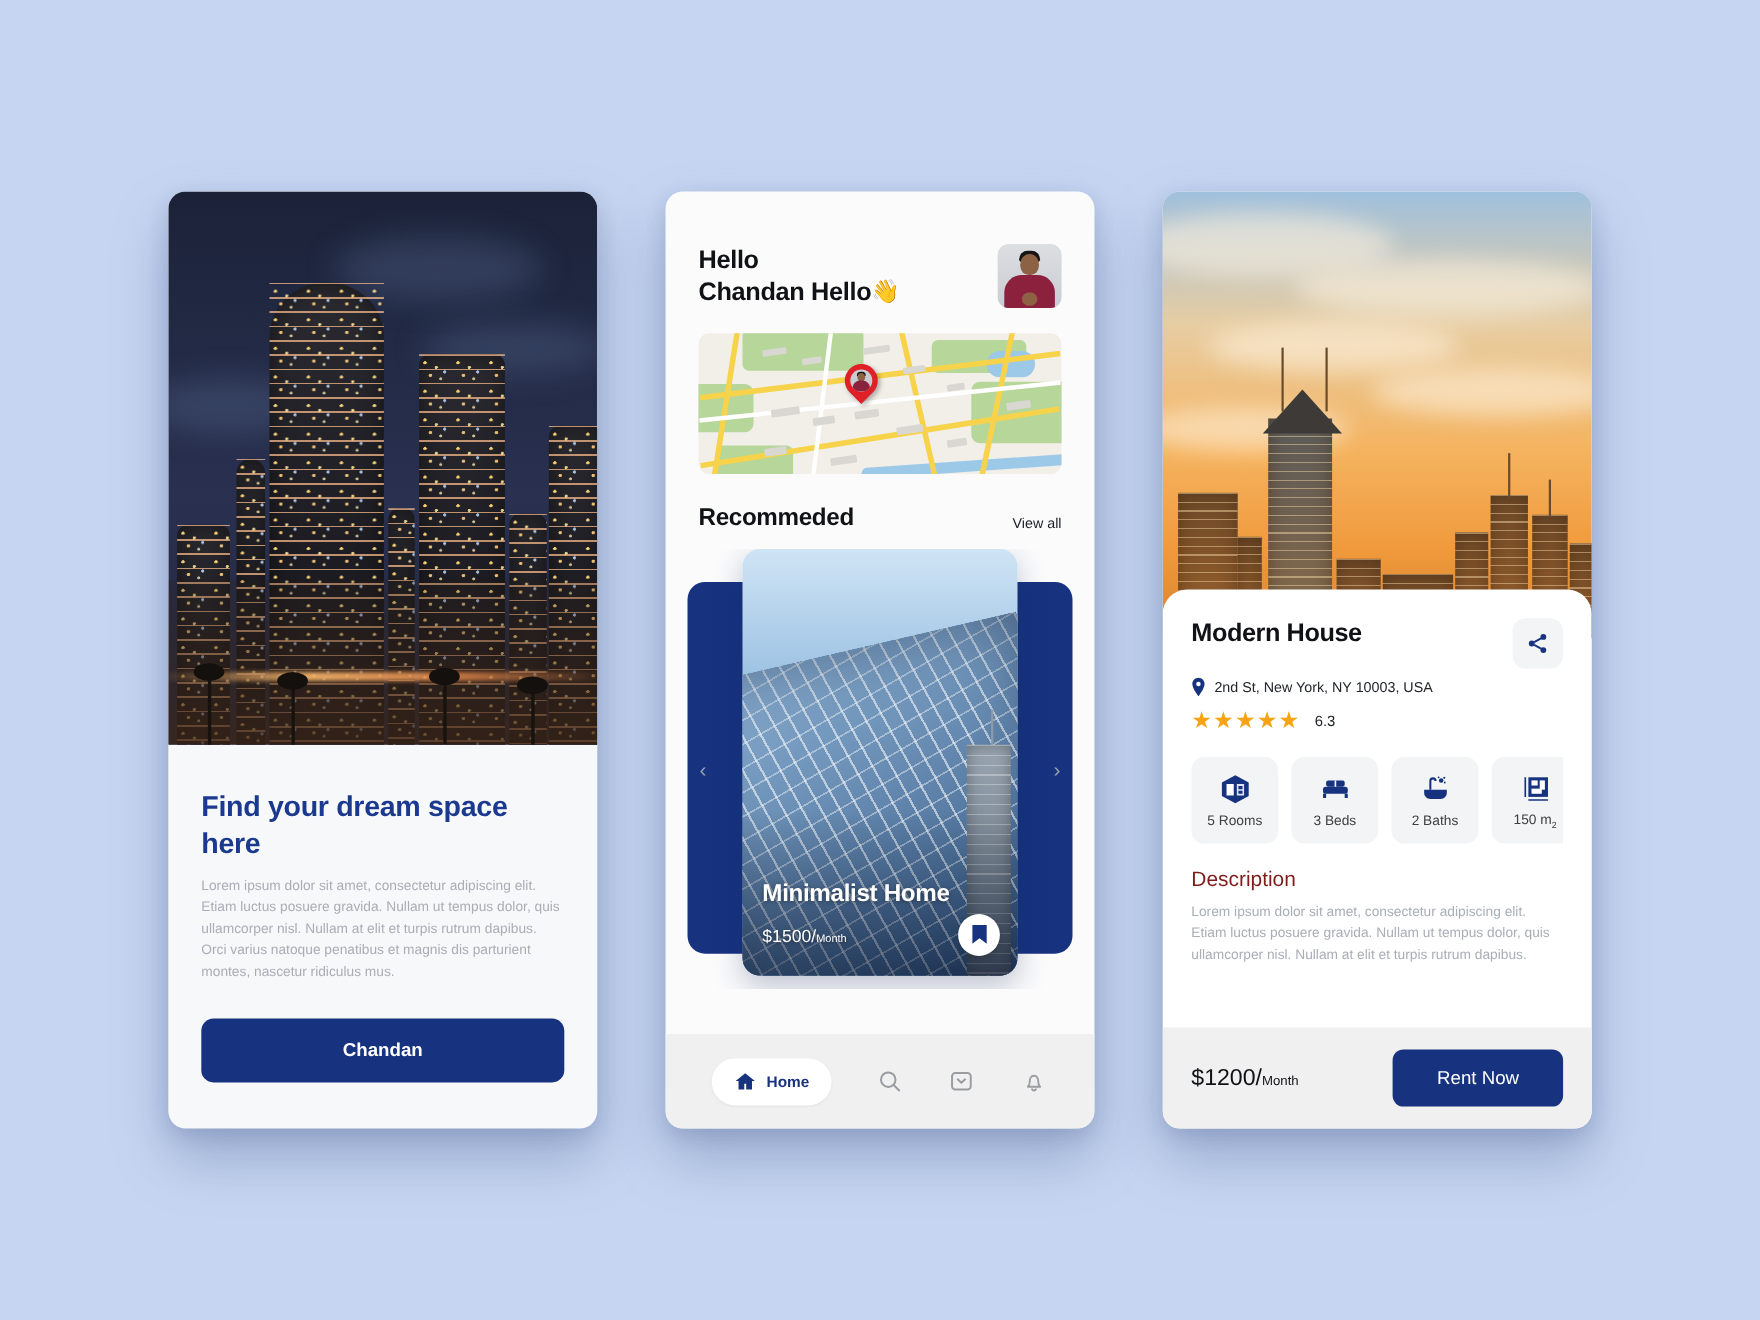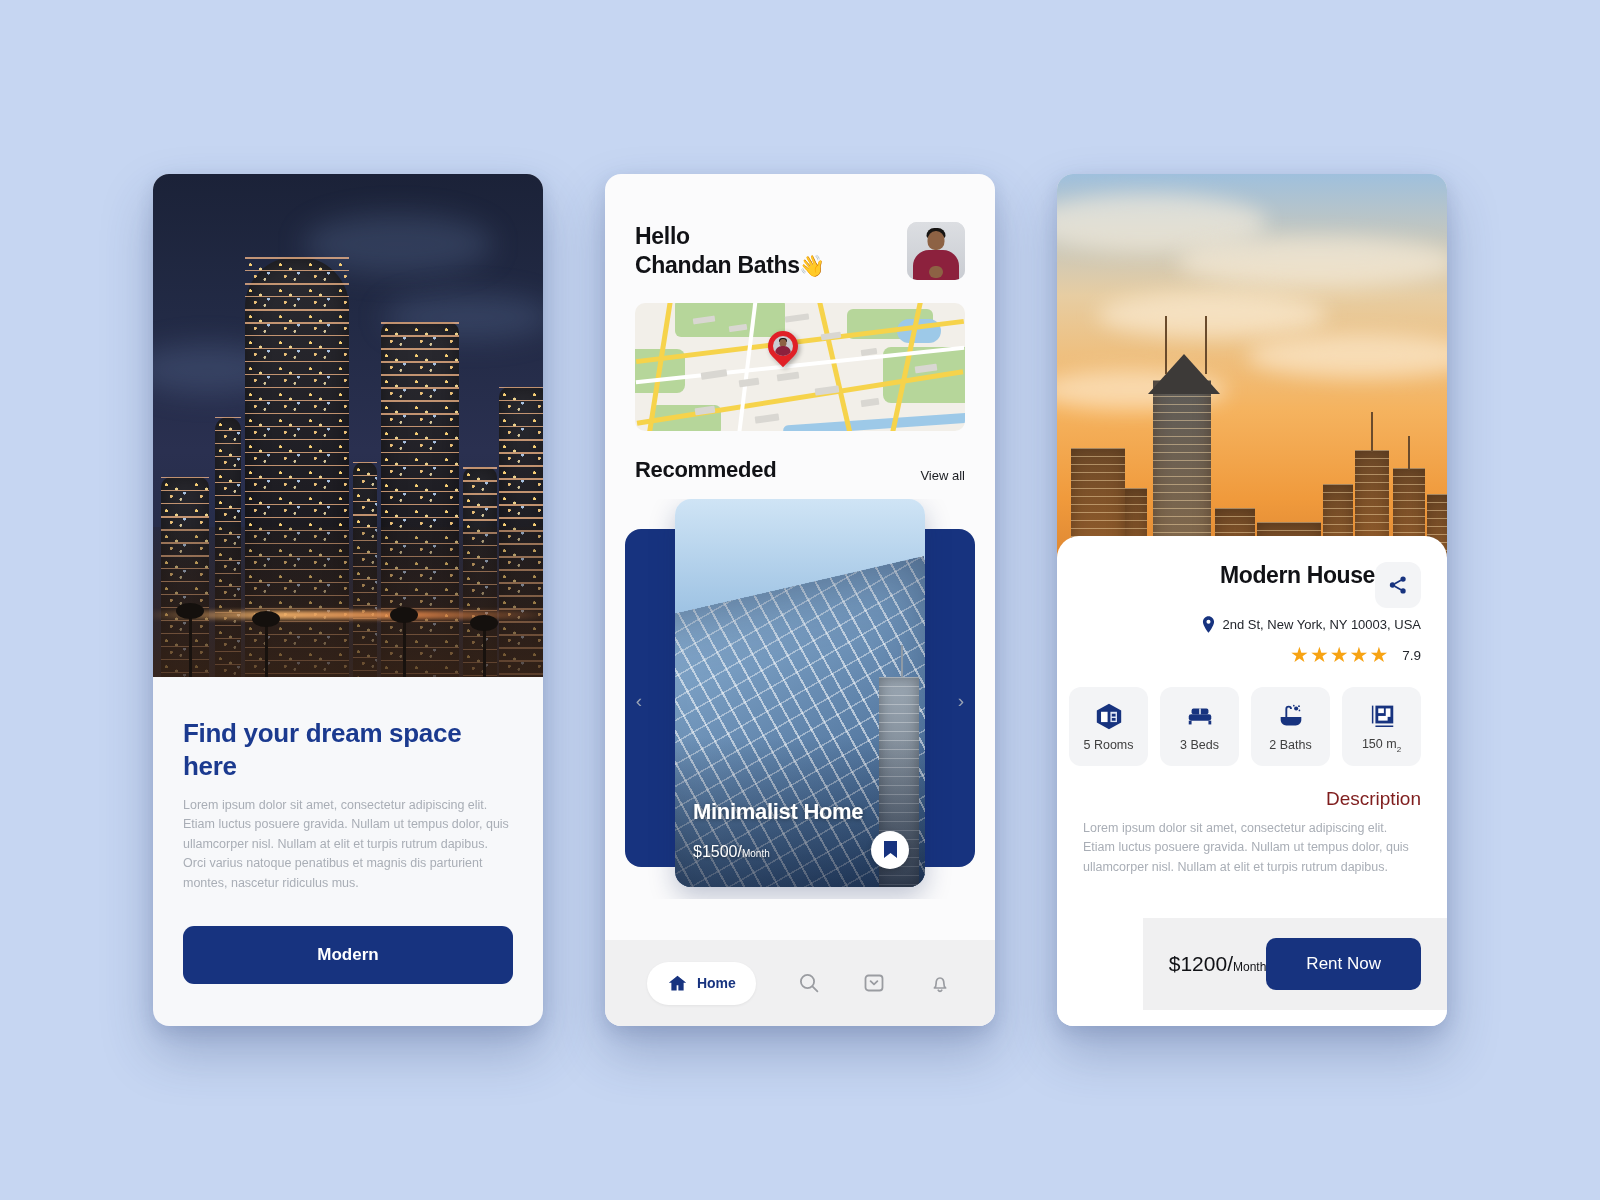--- a/index.html
+++ b/index.html
@@ -285,22 +285,22 @@
     position: absolute; width: 2px; background: #6a4b2c;
   }
   .peak {
     position: absolute; width: 0; height: 0;
     border-left: 36px solid transparent; border-right: 36px solid transparent;
     border-bottom: 40px solid #3d3a38;
   }
 
   .sheet {
     margin-top: -44px; background: #fff; border-radius: 22px 22px 0 0;
-    flex: 1 1 auto; padding: 26px 26px 16px; position: relative; z-index: 2;
-    display: flex; flex-direction: column; align-items: flex-end;
+    flex: 1 1 auto; padding: 26px 26px 0; position: relative; z-index: 2;
+    display: flex; flex-direction: column;
   }
   .s3-titlerow { display: flex; align-items: flex-start; justify-content: space-between; }
   .s3-title { font-size: 23px; font-weight: 700; color: #111216; letter-spacing: -.4px; }
   .share-btn {
     width: 46px; height: 46px; border-radius: 12px; background: #f3f4f6;
     display: flex; align-items: center; justify-content: center; cursor: pointer; flex: 0 0 auto;
   }
   .addr-row { display: flex; align-items: center; gap: 8px; margin-top: 8px; }
   .addr { font-size: 13px; color: #23262c; }
   .stars-row { display: flex; align-items: center; gap: 13px; margin-top: 10px; }
@@ -360,31 +360,31 @@
       <div class="palm" style="left:250px; height:58px;"></div>
       <div class="palm" style="left:330px; height:50px;"></div>
     </div>
 
     <div class="s1-body">
       <div class="s1-title">Find your dream space here</div>
       <div class="s1-para">Lorem ipsum dolor sit amet, consectetur adipiscing elit. Etiam luctus posuere gravida. Nullam ut tempus dolor, quis ullamcorper nisl. Nullam at elit et turpis rutrum dapibus. Orci varius natoque penatibus et magnis dis parturient montes, nascetur ridiculus mus.</div>
     </div>
 
     <div class="s1-footer">
-      <button class="btn-explore">Modern</button>
+      <button class="btn-explore">Chandan</button>
     </div>
   </div>
 
   <div class="phone s2">
 
     <div class="s2-head">
       <div class="s2-greet">
         <div>Hello</div>
         <div style="display:flex;align-items:center;">
-          <span>Chandan Baths</span>
+          <span>Chandan Hello</span>
             <span class="wave">👋</span>
         </div>
       </div>
       <div class="avatar">
         <div class="av-bg"></div>
           <div class="av-hair"></div>
           <div class="av-head"></div>
         <div class="av-body"></div>
           <div class="av-hands"></div>
       </div>
@@ -526,21 +526,21 @@
 
       <div class="addr-row">
         <svg width="13" height="17" viewBox="0 0 14 18">
             <path d="M7 0C3.7 0 1 2.7 1 6c0 4.5 6 12 6 12s6-7.5 6-12c0-3.3-2.7-6-6-6zm0 8.2A2.2 2.2 0 1 1 7 3.8a2.2 2.2 0 0 1 0 4.4z" fill="#17337f"></path>
           </svg>
         <span class="addr">2nd St, New York, NY 10003, USA</span>
       </div>
 
       <div class="stars-row">
         <span class="stars">★★★★★</span>
-        <span class="rating">7.9</span>
+        <span class="rating">6.3</span>
       </div>
 
       <div class="chips">
         <div class="chip">
           <svg width="30" height="30" viewBox="0 0 32 32">
               <path d="M16 3 29 10v13L16 30 3 23V10z" fill="#17337f"></path>
               <path d="M7.5 11.5h7v11h-7z" fill="#fff"></path>
               <path d="M17.5 11.5h7v11h-7z" fill="#dfe6f5"></path>
               <path d="M19 13.5h4v3h-4zm0 4.5h4v3h-4z" fill="#17337f"></path>
             </svg>

